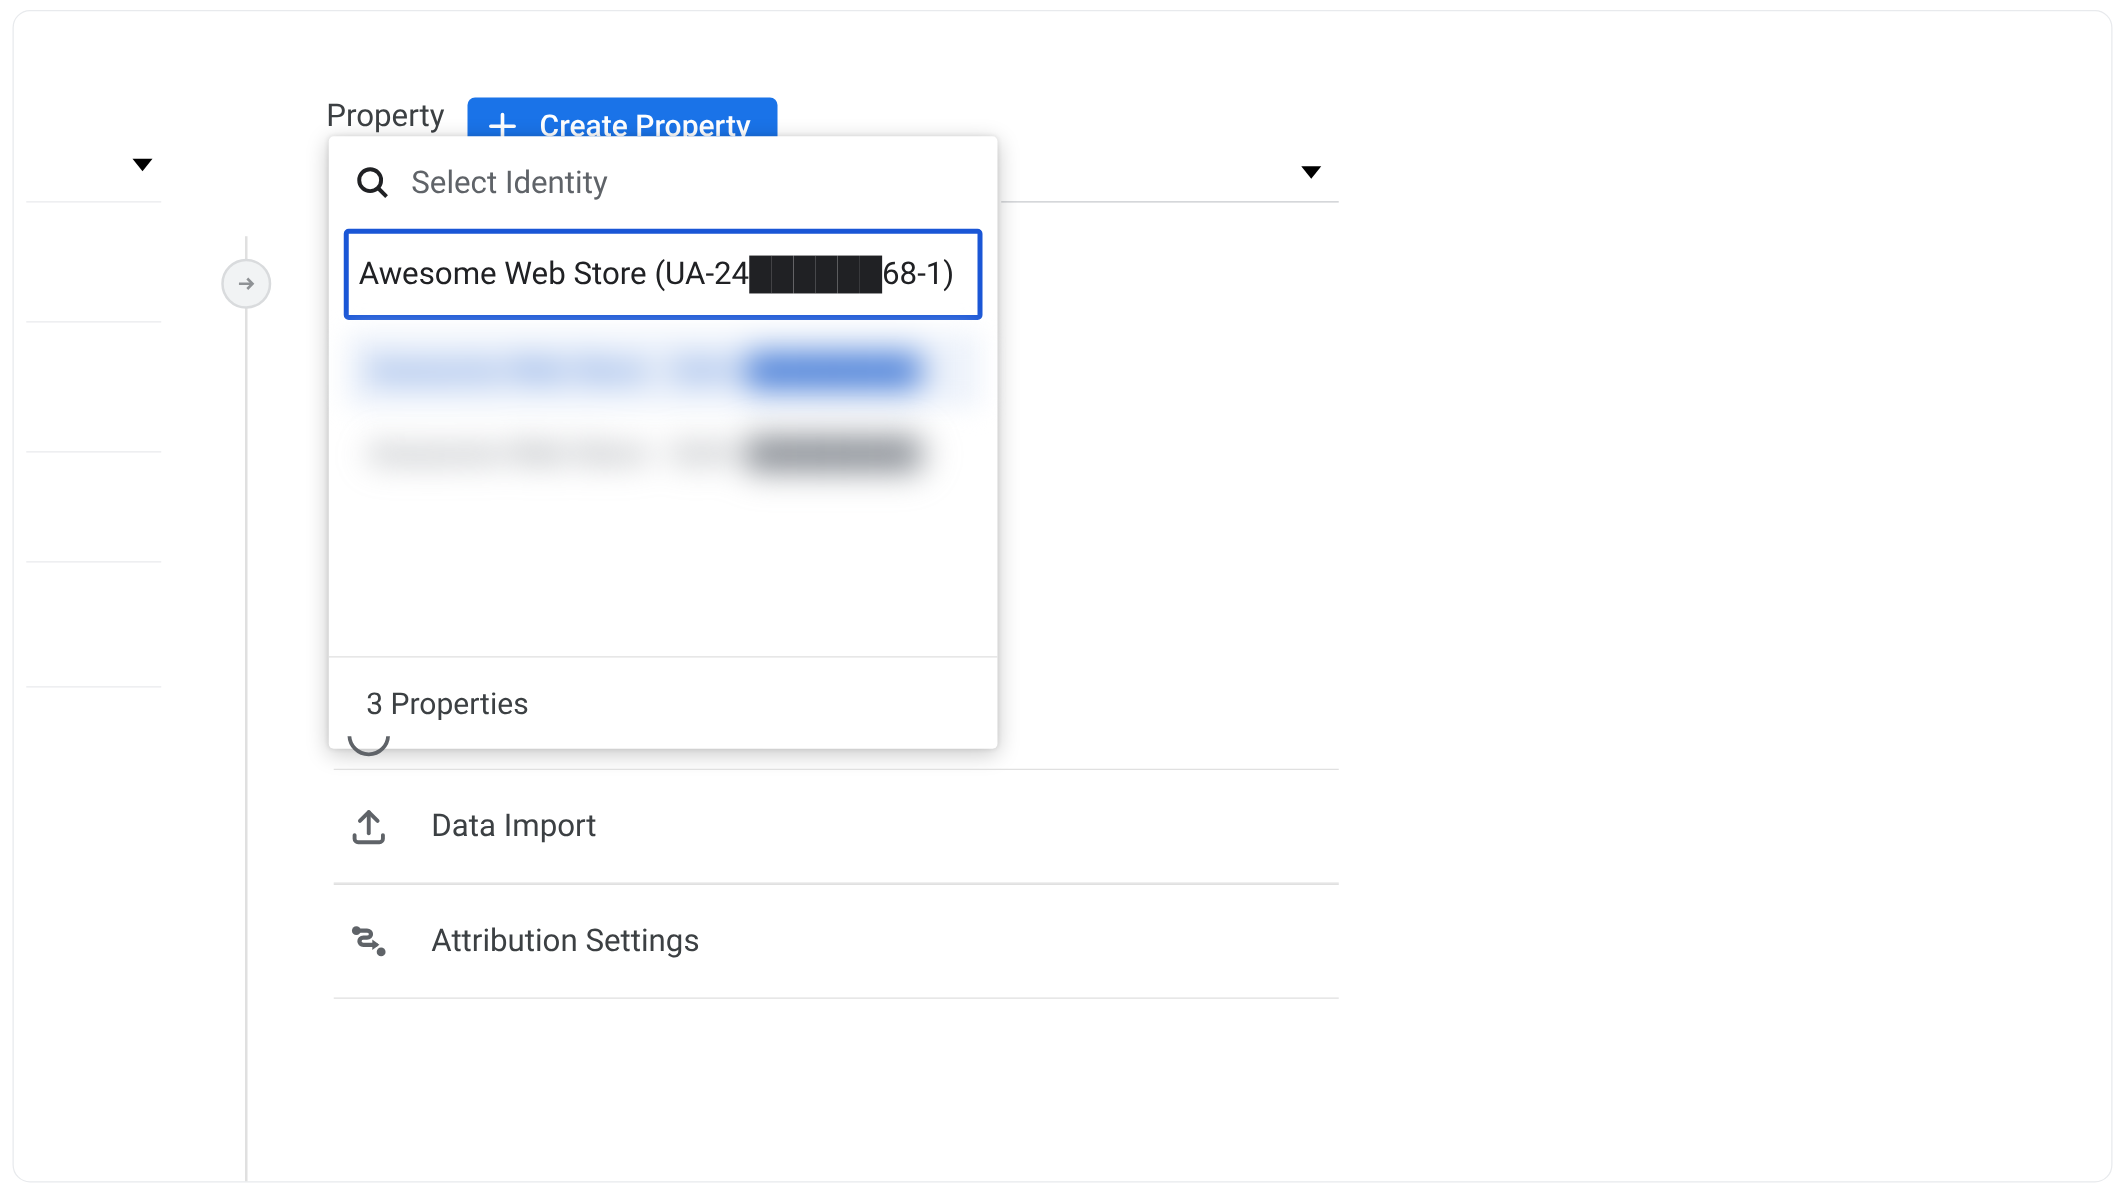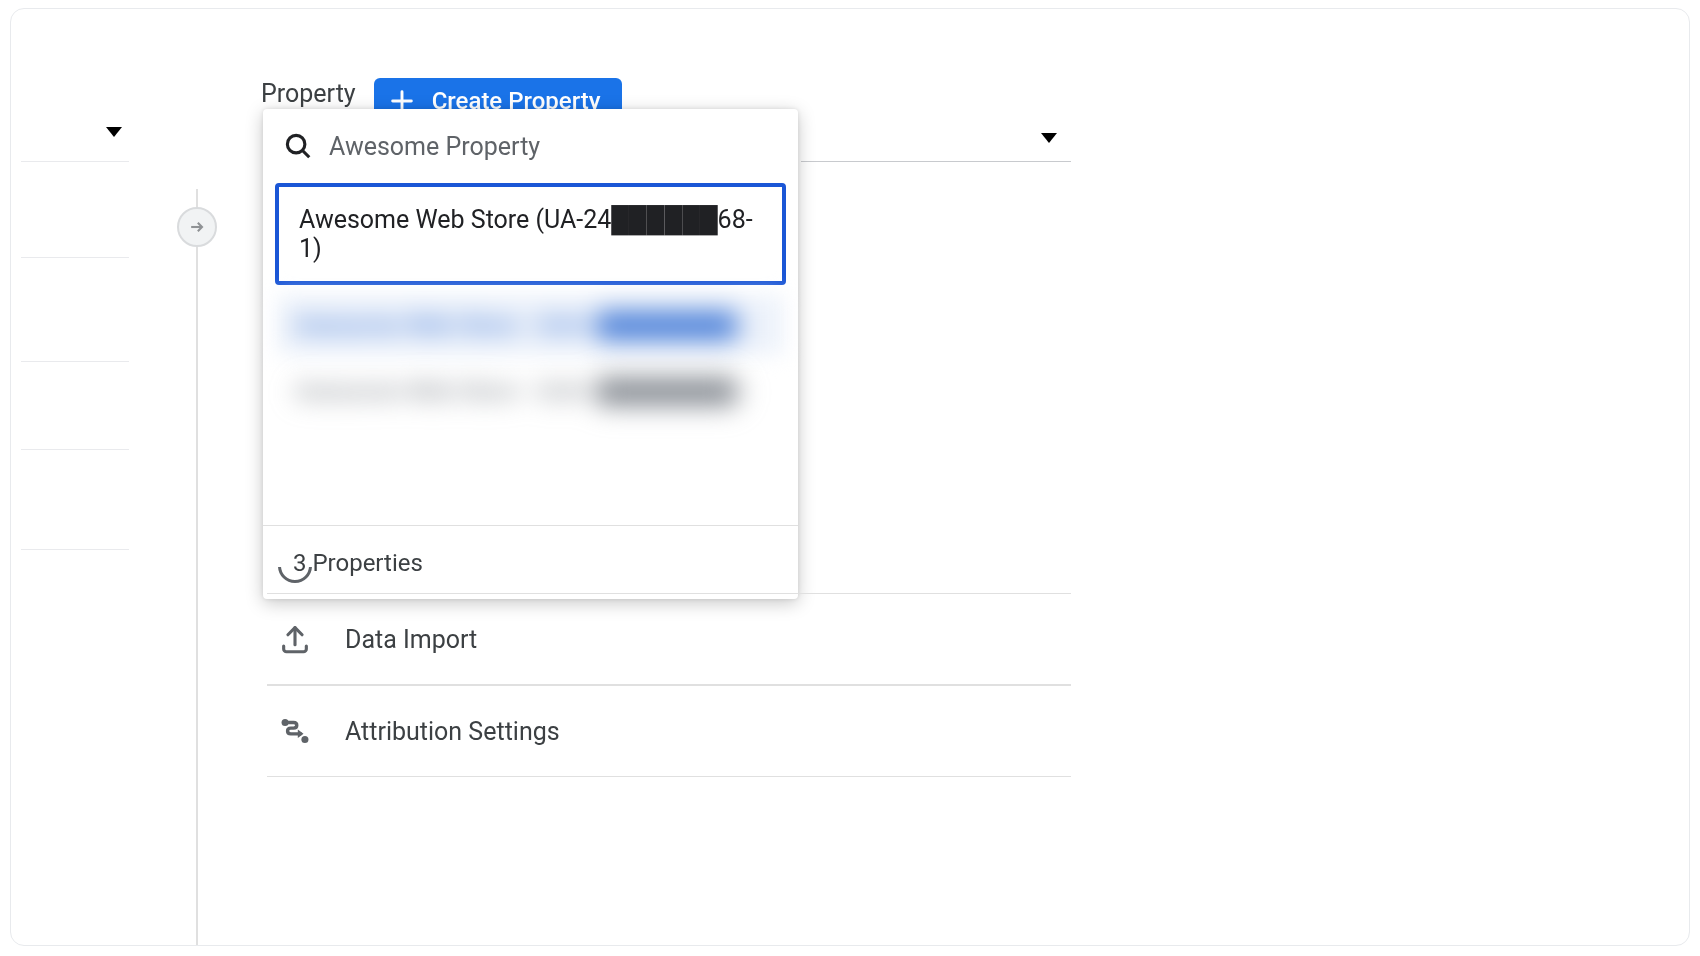--- a/index.html
+++ b/index.html
@@ -124,21 +124,21 @@
   }
   .search-text {
     font-size: 25px;
     color: #5f6368;
     font-weight: 400;
   }
   .option-selected {
     margin: 2px 12px 10px 12px;
     border: 4px solid #1a56d6;
     border-radius: 4px;
-    padding: 18px 20px;
+    padding: 18px 8px;
   }
   .option-selected-text {
     font-size: 25px;
     color: #202124;
     font-weight: 400;
   }
   .option-blur {
     margin: 6px 14px;
     height: 60px;
     border-radius: 6px;
@@ -191,21 +191,21 @@
     position: absolute;
     left: 790px;
     top: 152px;
     width: 270px;
     height: 1px;
     background: #c8cace;
   }
   .menu-list {
     position: absolute;
     left: 250px;
-    top: 558px;
+    top: 580px;
     width: 810px;
   }
   .menu-divider {
     height: 1px;
     background: #e0e0e0;
     margin-left: 6px;
   }
   .menu-item {
     display: flex;
     align-items: center;
@@ -285,21 +285,21 @@
   <div class="right-underline"></div>
 
   <div class="dropdown-panel">
     <div class="search-row">
       <span class="search-icon">
         <svg viewBox="0 0 24 24" fill="none" stroke="#202124" stroke-width="2.5">
           <circle cx="10.5" cy="10.5" r="7"></circle>
           <path d="M16 16l5 5"></path>
         </svg>
       </span>
-      <span class="search-text">Awesome Property</span>
+      <span class="search-text">Select Identity</span>
     </div>
     <div class="option-selected">
       <span class="option-selected-text">Awesome Web Store (UA-24██████68-1)</span>
     </div>
     <div class="option-blur blue">
       <span class="blur-text blue">Awesome Web Store - GA4 (████████)</span>
     </div>
     <div class="option-blur">
       <span class="blur-text gray">Awesome Web Store - GA4 (████████)</span>
     </div>

